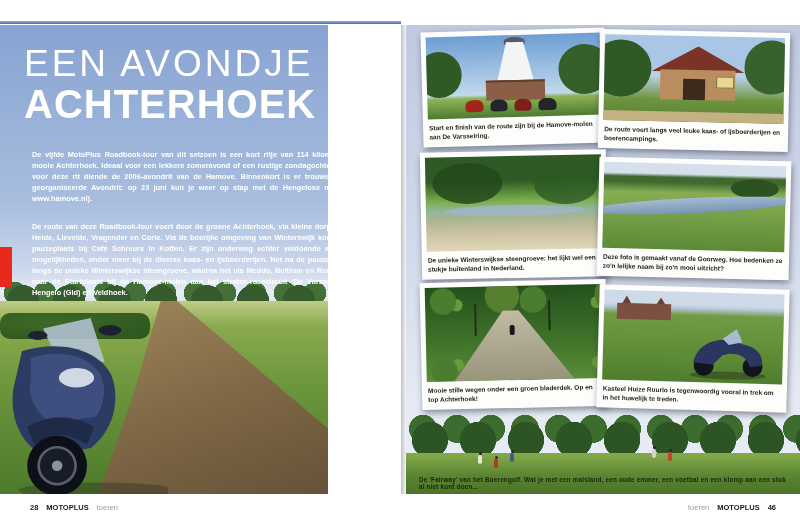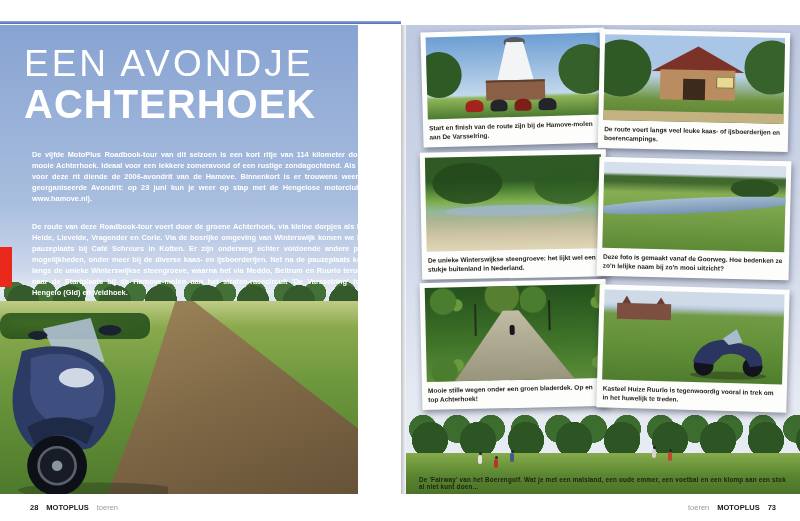--- a/index.html
+++ b/index.html
@@ -7,21 +7,21 @@
     position:relative;width:800px;height:521px;overflow:hidden;background:#ffffff;
     font-family:"Liberation Sans","DejaVu Sans",sans-serif;
   }
   
   #kicker{position:absolute;left:30px;top:5px;font-size:11px;font-weight:bold;letter-spacing:.4px;white-space:nowrap;}
   #kicker .brand{color:#c22b1f;}
   #kicker .topic{color:#8b919b;margin-left:6px;font-weight:bold;}
   #blue-rule{position:absolute;left:0;top:21px;width:401px;height:3px;
     background:linear-gradient(#93a9d8,#4f6db1);}
   
-  #hero{position:absolute;left:0;top:25px;width:358px;height:469px;overflow:hidden;
+  #hero{position:absolute;left:0;top:25px;width:328px;height:469px;overflow:hidden;
     background:linear-gradient(#87a3d2 0%,#a9bede 38%,#ccd7eb 52%,#e8edf5 57%,#dfe7f2 58%);}
   #hero .treeline{position:absolute;left:0;right:0;top:250px;height:38px;
     background-image:
       radial-gradient(circle at 50% 60%, #2c5423 0 46%, rgba(0,0,0,0) 47%),
       radial-gradient(circle at 50% 45%, #3b6a2d 0 42%, rgba(0,0,0,0) 43%);
     background-size:46px 44px,30px 40px;background-repeat:repeat-x;opacity:.95;}
   #hero .field{position:absolute;left:0;right:0;top:276px;bottom:0;
     background:linear-gradient(#c0cc86 0,#8aa94d 26px,#6b963c 45%,#4e7a2c);}
   #hero .dirt-road{position:absolute;left:0;right:0;top:276px;bottom:0;
     clip-path:polygon(49% 0%,54% 0%,100% 66%,100% 100%,30% 100%,40% 52%);
@@ -242,16 +242,16 @@
     </div>
     <div class="cap">Kasteel Huize Ruurlo is tegenwoordig vooral in trek om in het huwelijk te treden.</div>
   </div>
 
   <div id="bottom-caption">De 'Fairway' van het Boerengolf. Wat je met een maïsland, een oude emmer, een voetbal en een klomp aan een stok al niet kunt doen...</div>
 
   <div class="footer" id="footer-left">
     <span class="num">28</span><span class="brand">MOTOPLUS</span><span class="sect">toeren</span>
   </div>
   <div class="footer" id="footer-right">
-    <span class="sect">toeren</span><span class="brand">MOTOPLUS</span><span class="num">73</span>
+    <span class="sect">toeren</span><span class="brand">MOTOPLUS</span><span class="num">46</span>
   </div>
 
 </div>
 
 </body></html>

